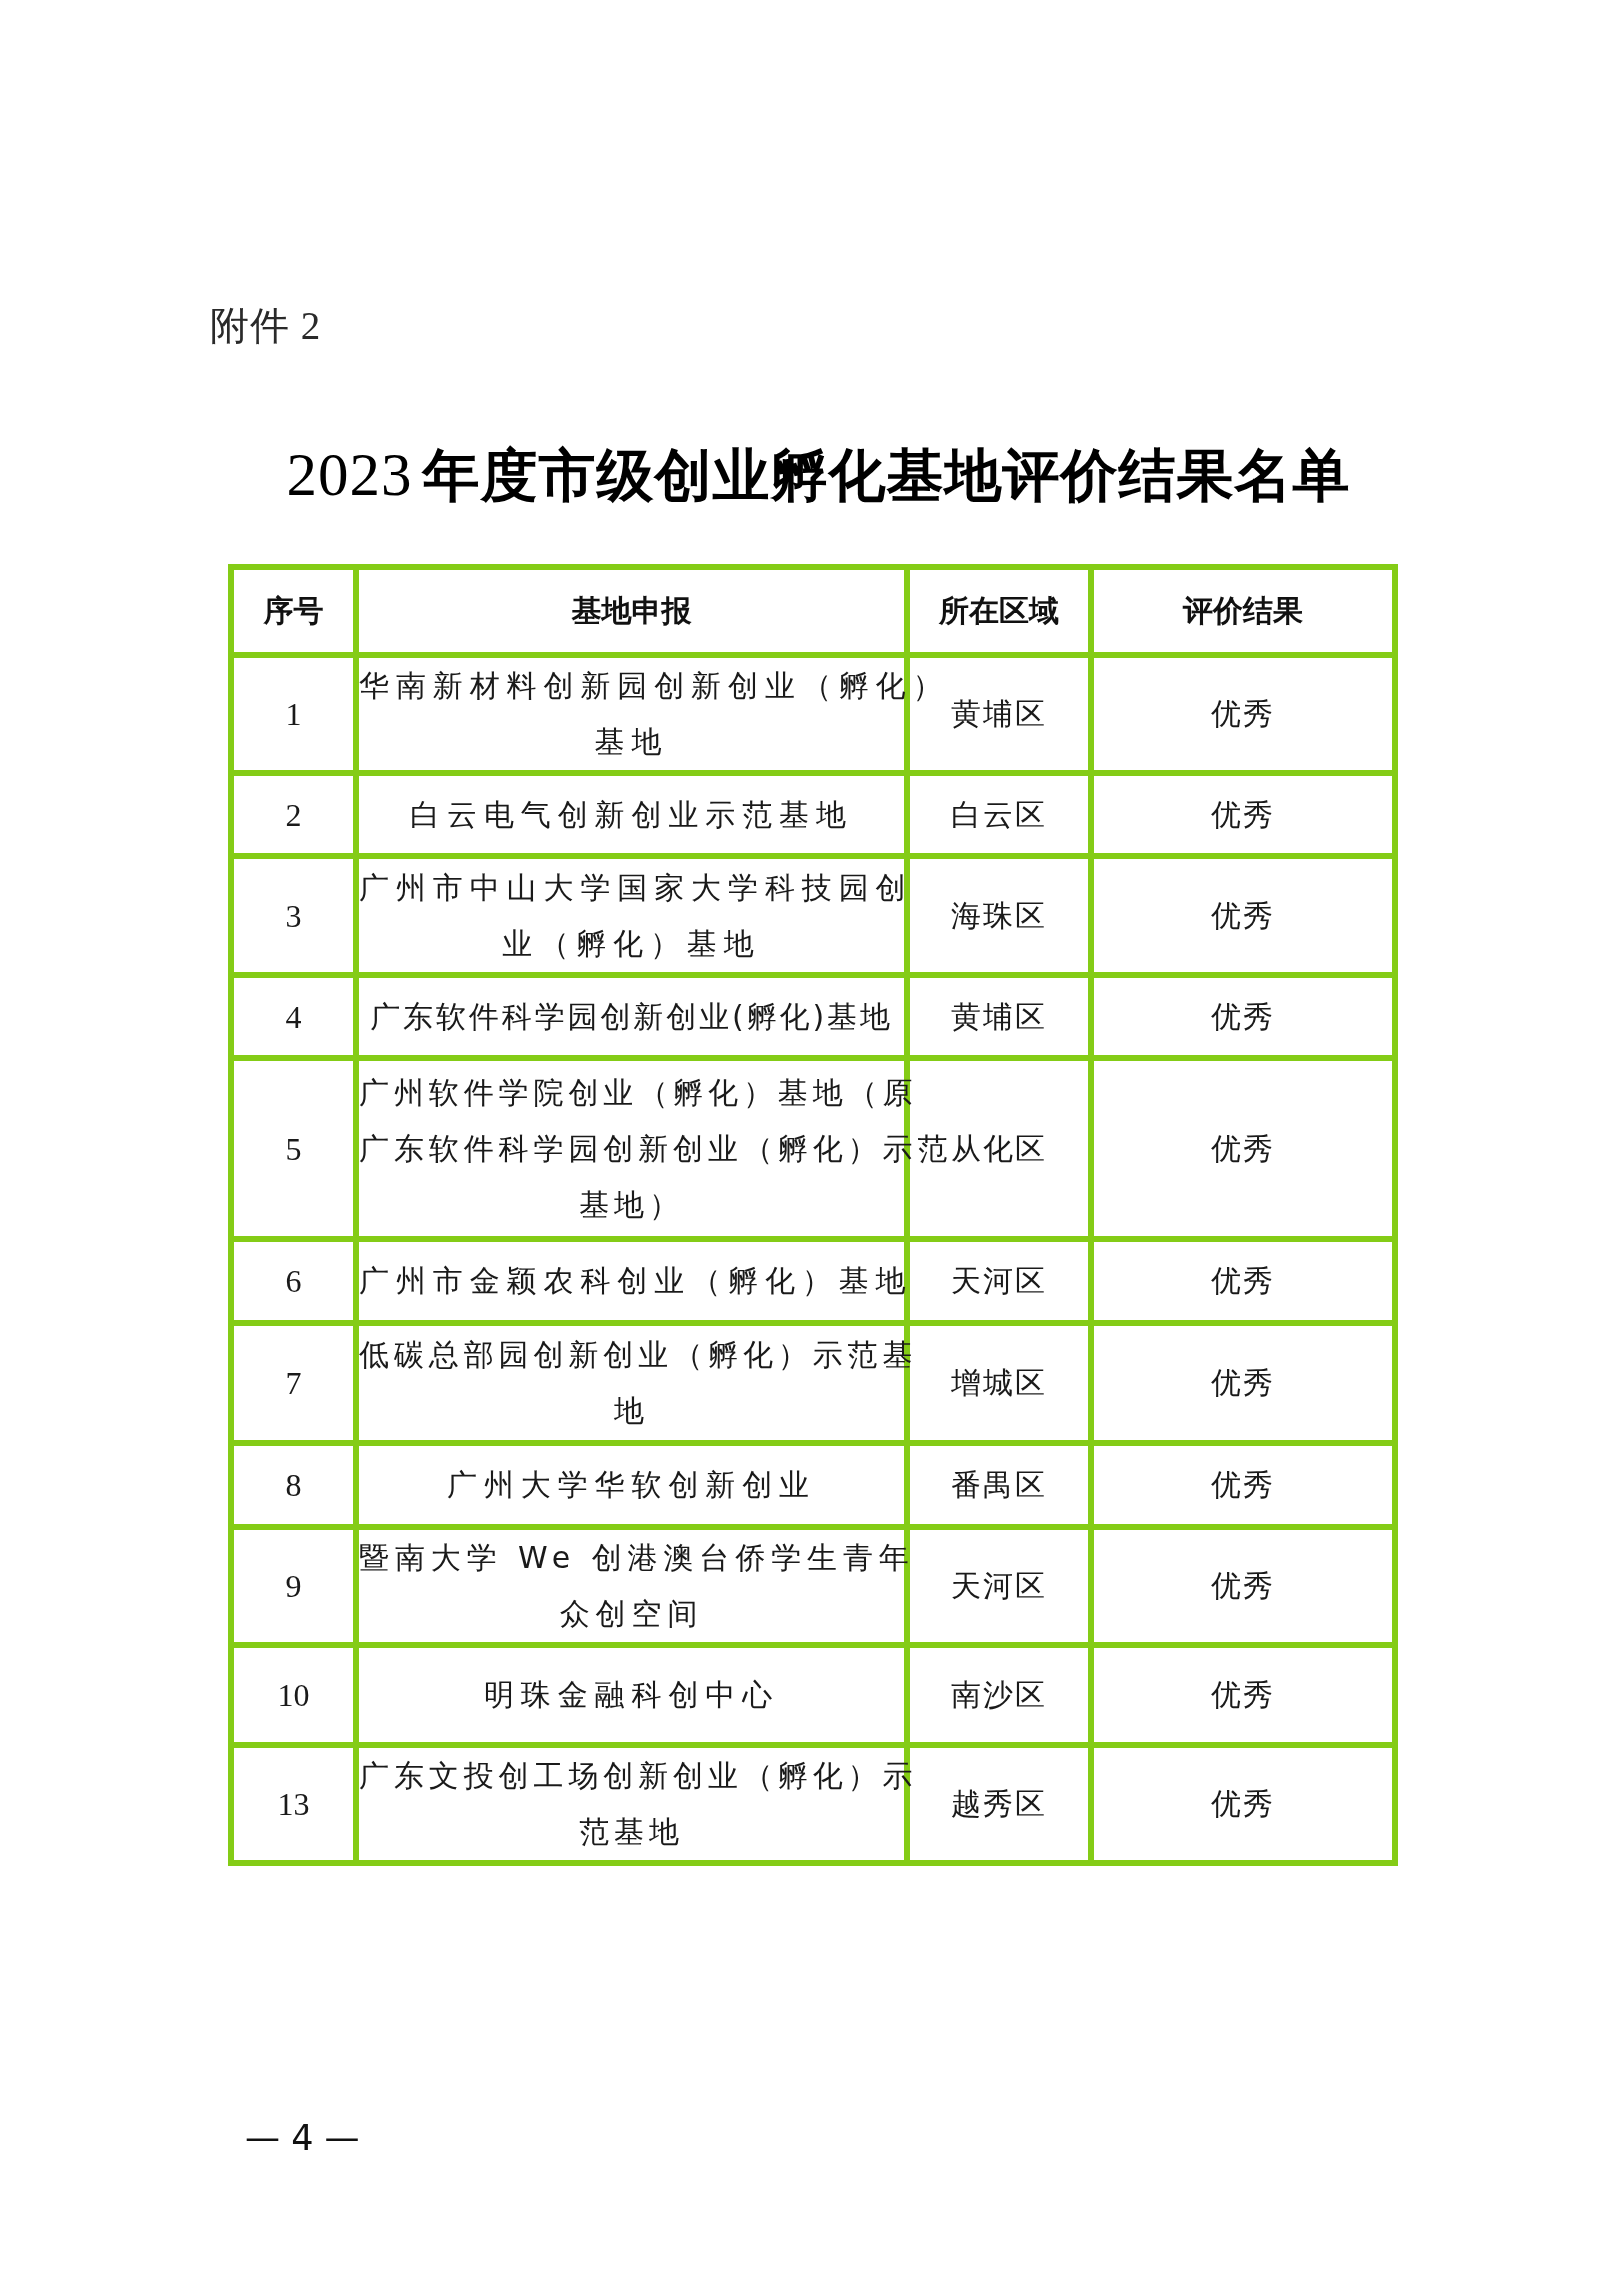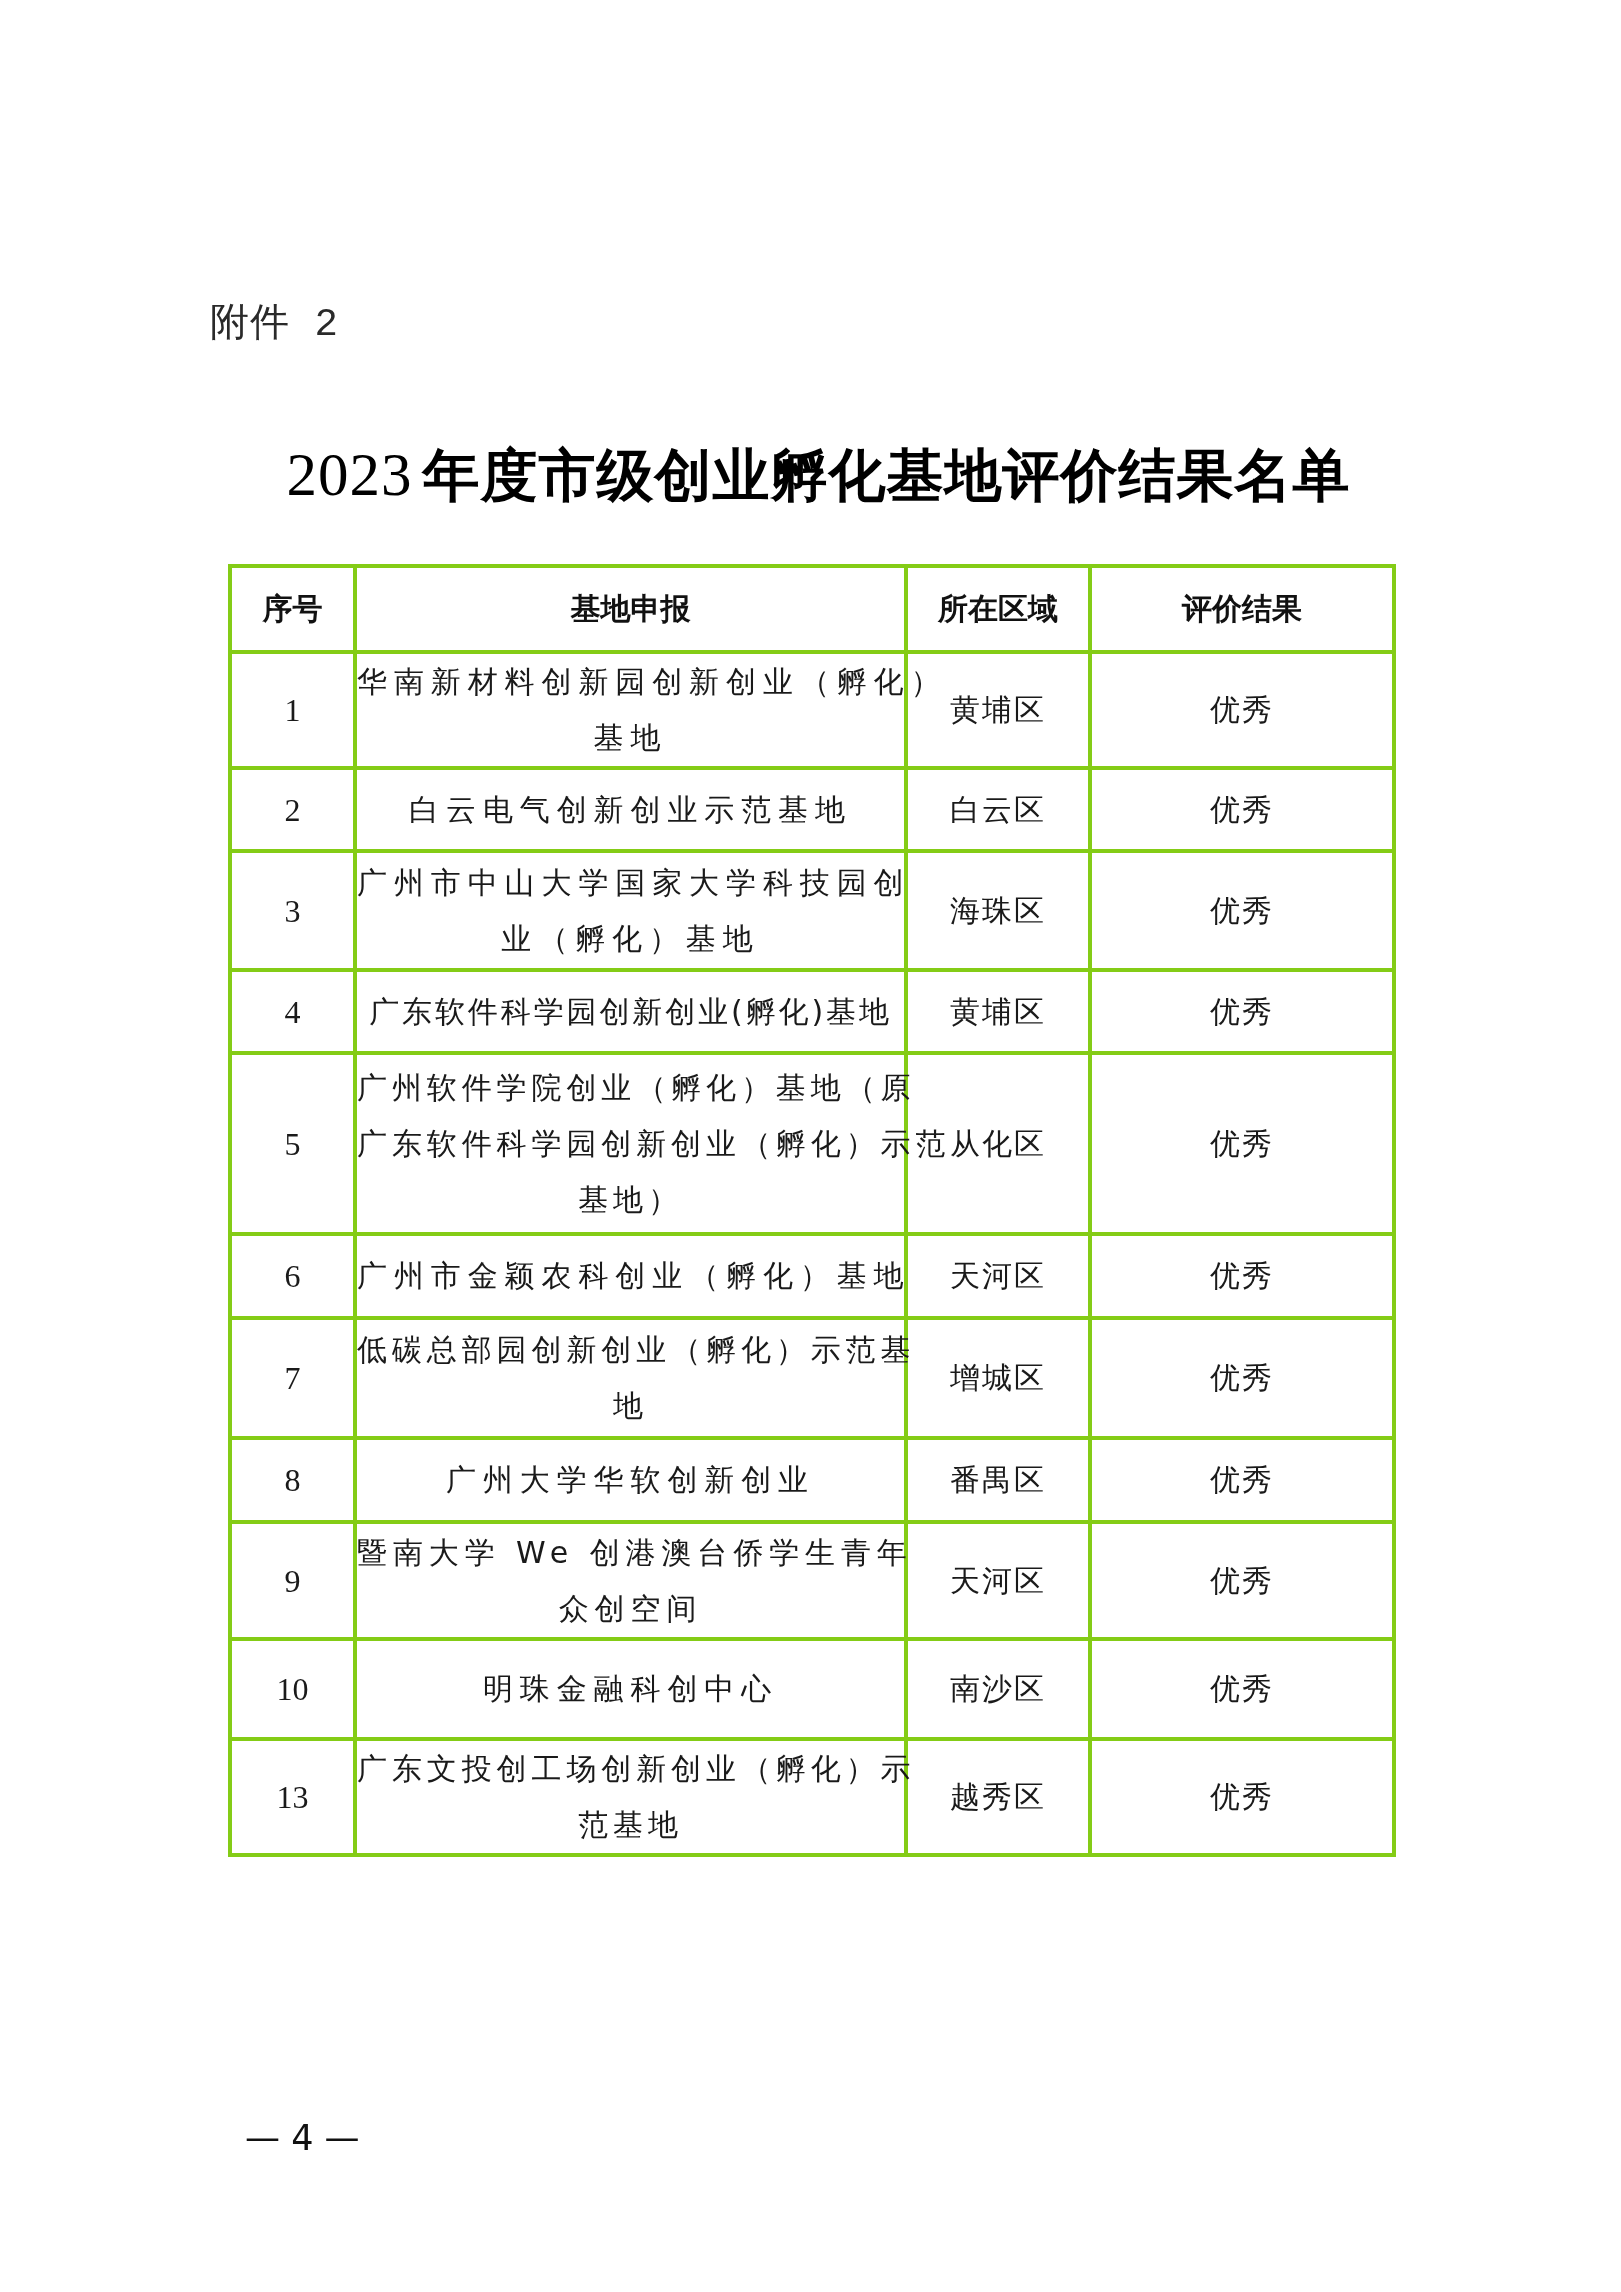--- a/index.html
+++ b/index.html
@@ -12,21 +12,21 @@
       height: 2293px;
       position: relative;
       overflow: hidden;
       color: #111111;
       font-family: "DejaVu Serif", "Liberation Serif", serif;
     }
     .attachment {
       position: absolute;
       left: 210px;
       top: 302px;
-      font-family: Liberation Mono, monospace;
+      font-family: Liberation Serif, serif;
       font-size: 39px;
       line-height: 47px;
       color: #2a2a2a;
       letter-spacing: 1px;
     }
     .title {
       position: absolute;
       left: 8px;
       width: 1621px;
       top: 439px;
@@ -47,21 +47,21 @@
     table.results {
       position: absolute;
       left: 228px;
       top: 564px;
       width: 1164px;
       border-collapse: collapse;
       table-layout: fixed;
     }
     table.results th,
     table.results td {
-      border: 4px solid #84cc16;
+      border: 6px solid #84cc16;
       text-align: center;
       vertical-align: middle;
       padding: 0;
     }
     table.results th {
       height: 82px;
       font-family: "DejaVu Sans", "Liberation Sans", sans-serif;
       font-weight: bold;
       font-size: 30px;
       color: #111111;

